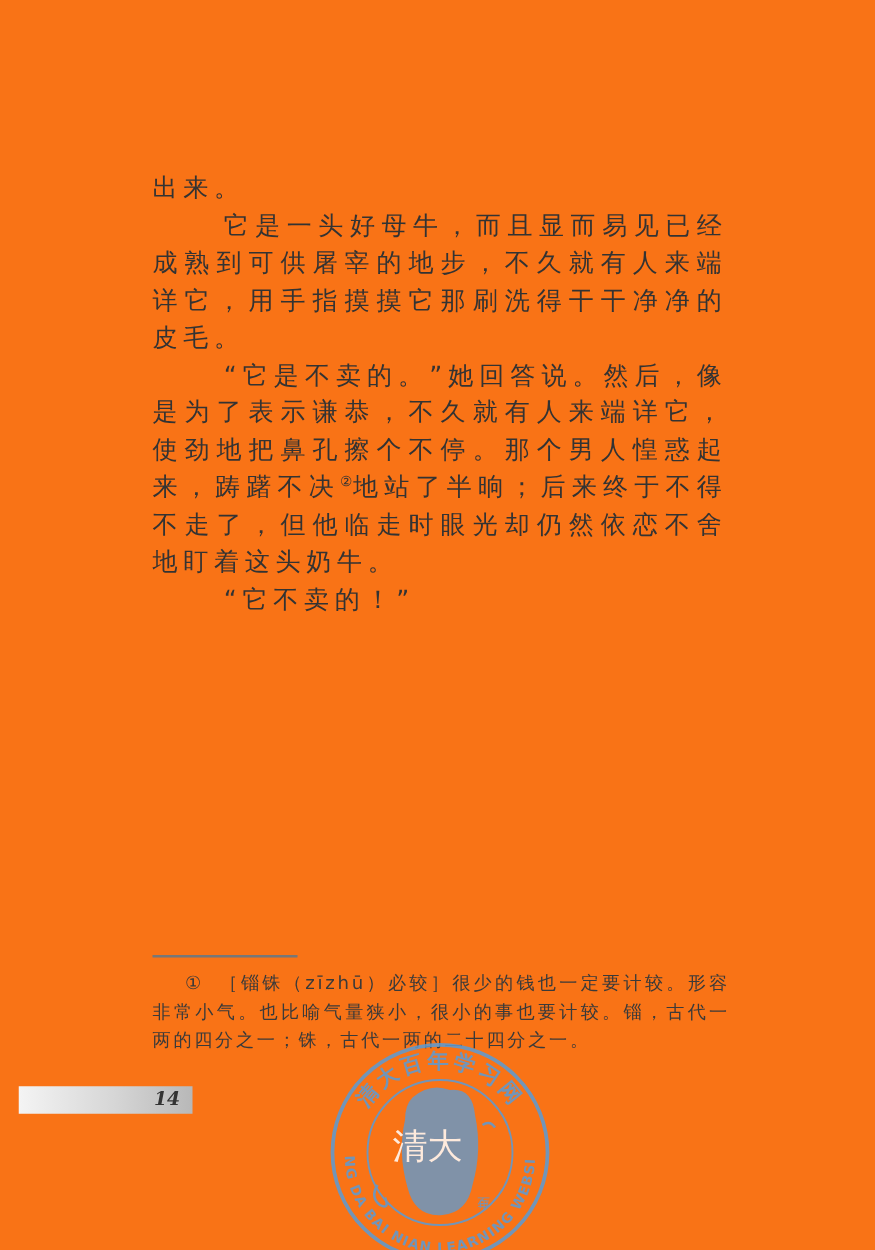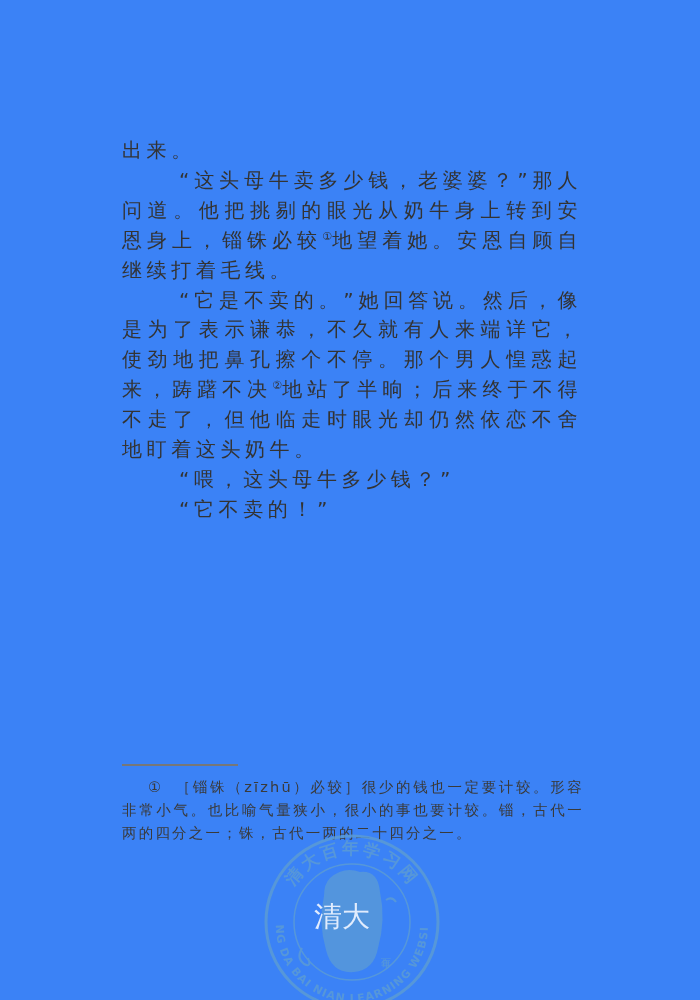--- a/index.html
+++ b/index.html
@@ -12,21 +12,21 @@
     height: 1000px;
     position: relative;
     overflow: hidden;
     font-family: "DejaVu Sans", "Liberation Sans", sans-serif;
     color: #2a2a2a;
   }
   .page {
     position: absolute;
     left: 0; top: 0;
     width: 700px; height: 1000px;
-    background: #3b82f6;
+    background: #f97316;
   }
   .body-text {
     position: absolute;
     left: 122px;
     top: 136px;
     width: 460px;
     font-size: 20px;
     line-height: 29.9px;
     letter-spacing: 4.6px;
     text-align: justify;
@@ -101,32 +101,34 @@
     pointer-events: none;
   }
 </style>
 </head>
 <body>
 
 <div class="page">
 
   <div class="body-text">
     <p>出来。</p>
-    <p class="indent"><span>“这头母牛卖多少钱，老婆婆？”那人问道。他把挑剔的眼光从奶牛身上转到安恩身上，锱铢必较</span><sup>①</sup><span>地望着她。安恩自顾自继续打着毛线。</span></p>
+    <p class="indent">它是一头好母牛，而且显而易见已经成熟到可供屠宰的地步，不久就有人来端详它，用手指摸摸它那刷洗得干干净净的皮毛。</p>
     <p class="indent"><span>“它是不卖的。”她回答说。然后，像是为了表示谦恭，不久就有人来端详它，使劲地把鼻孔擦个不停。那个男人惶惑起来，踌躇不决</span><sup>②</sup><span>地站了半晌；后来终于不得不走了，但他临走时眼光却仍然依恋不舍地盯着这头奶牛。</span></p>
-    <p class="indent">“喂，这头母牛多少钱？”</p>
     <p class="indent">“它不卖的！”</p>
   </div>
 
   <div class="rule"></div>
 
   <div class="footnotes">
     <p class="fn"><span class="fn-mark">①</span><span>［锱铢（zīzhū）必较］很少的钱也一定要计较。形容非常小气。也比喻气量狭小，很小的事也要计较。锱，古代一两的四分之一；铢，古代一两的二十四分之一。</span></p>
   </div>
 
+  <div class="page-tab">
+    <span class="page-num">14</span>
+  </div>
 
   <svg class="stamp" viewBox="0 0 180 180" xmlns="http://www.w3.org/2000/svg">
     <defs>
       <path id="arcTop" d="M 22 92 A 68 68 0 0 1 158 92"></path>
       <path id="arcBottom" d="M 14 96 A 76 76 0 0 0 166 96"></path>
     </defs>
     <circle cx="90" cy="92" r="86" fill="none" stroke="#5b9bd5" stroke-width="3"></circle>
     <circle cx="90" cy="92" r="58" fill="none" stroke="#5b9bd5" stroke-width="1.5"></circle>
     <text font-family="DejaVu Sans, sans-serif" font-size="17" font-weight="bold" fill="#5b9bd5" letter-spacing="3">
       <textPath href="#arcTop" startOffset="50%" text-anchor="middle">清大百年学习网</textPath>

